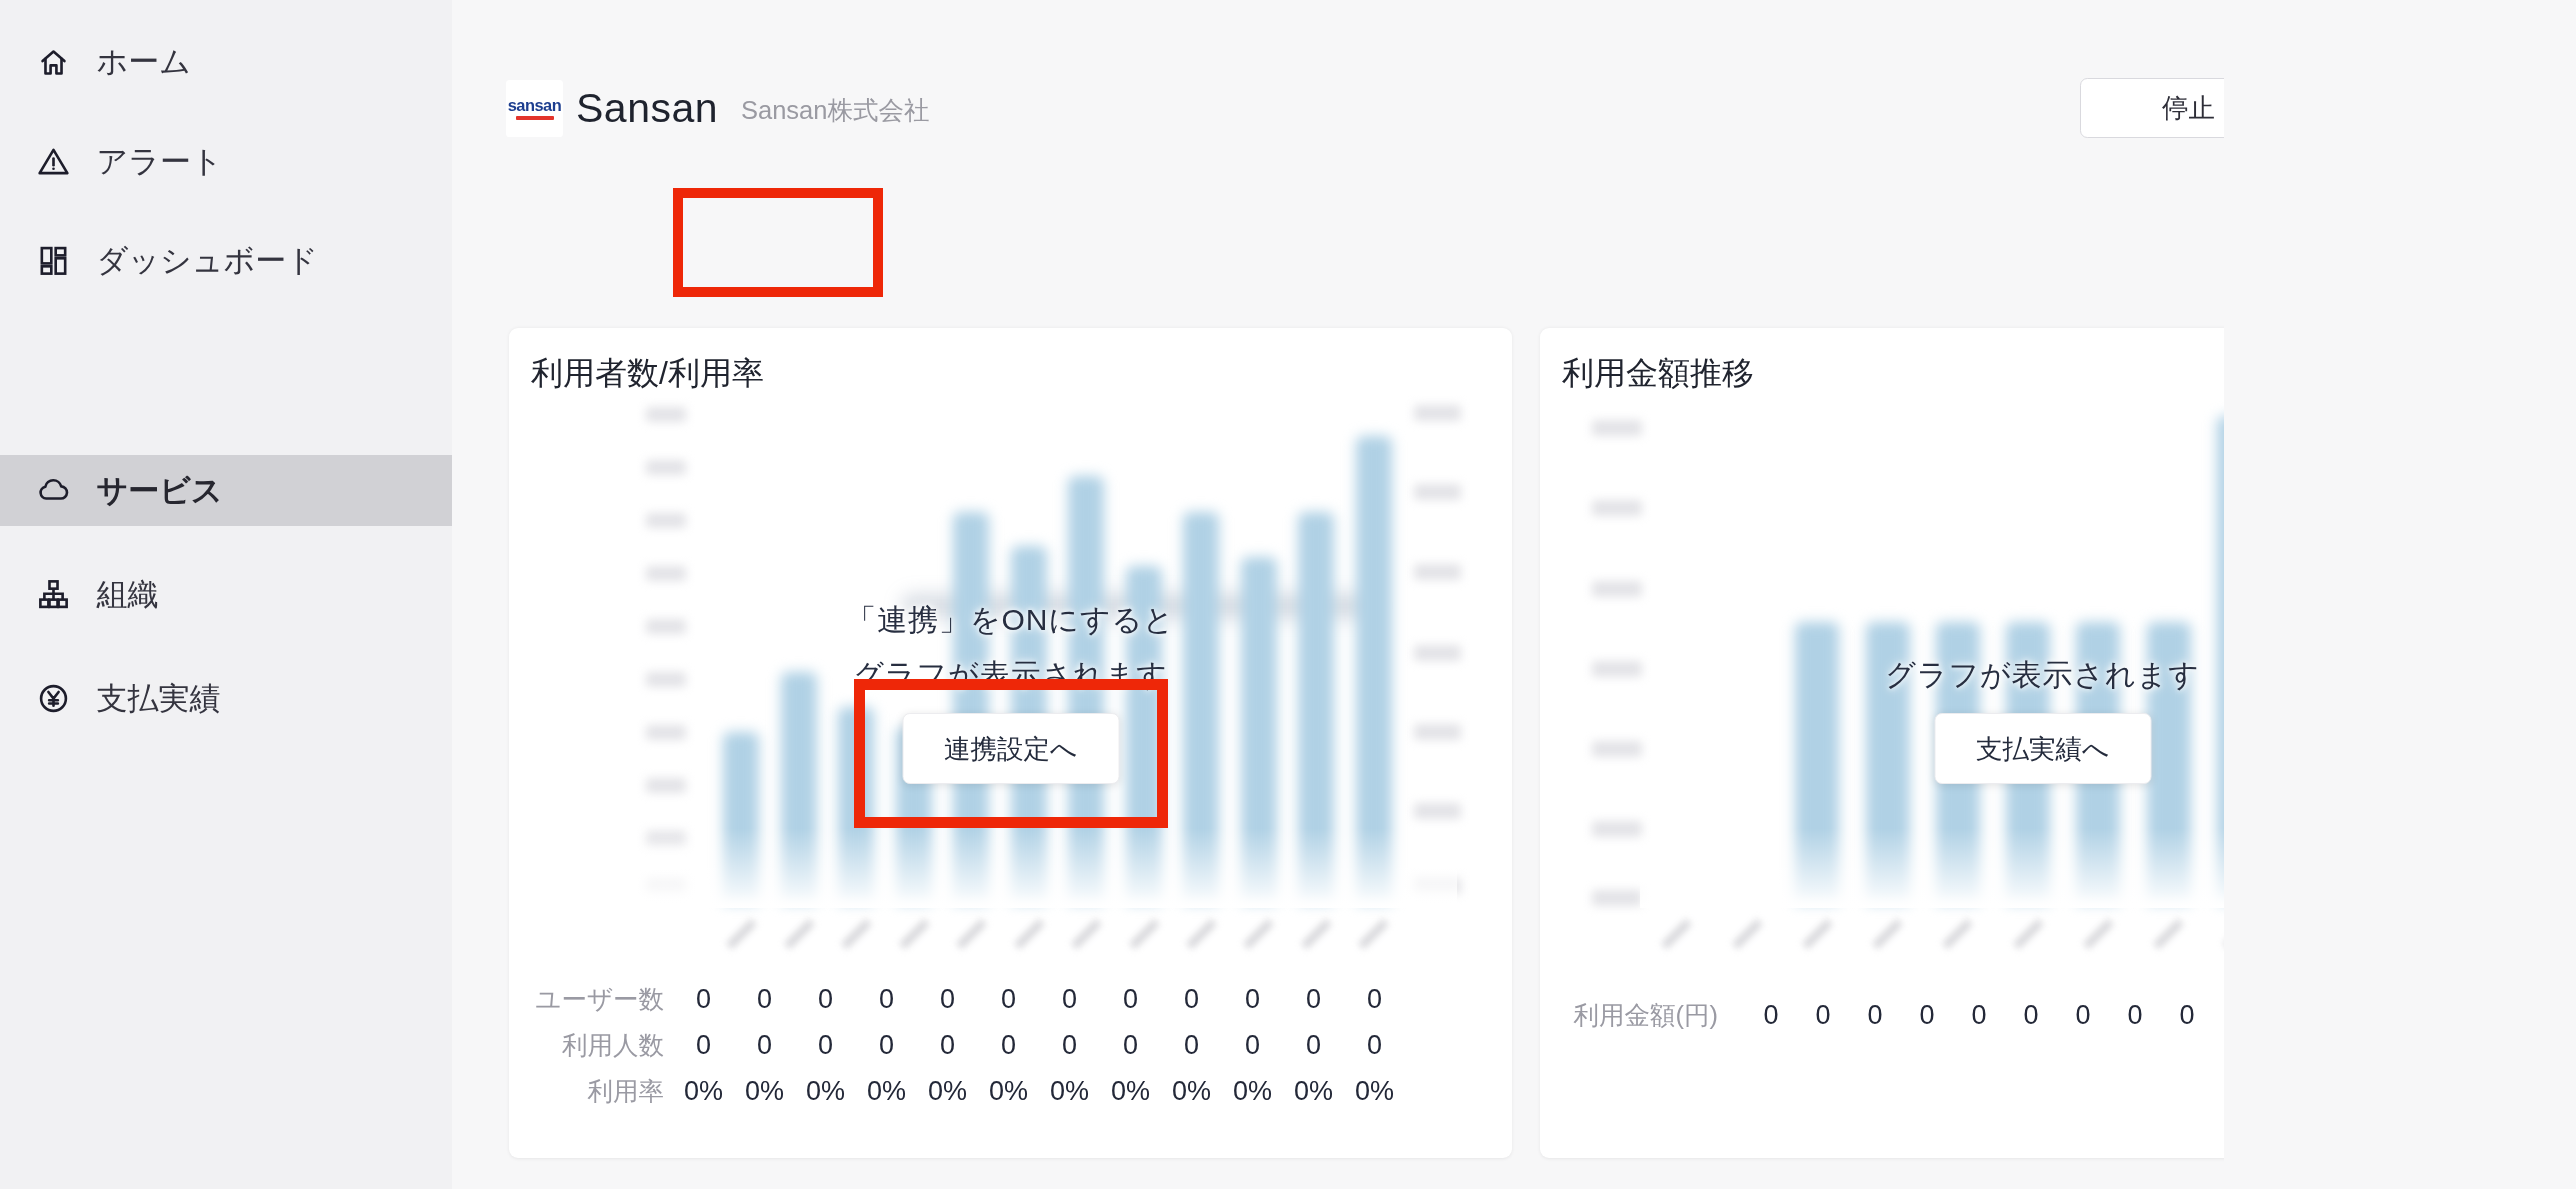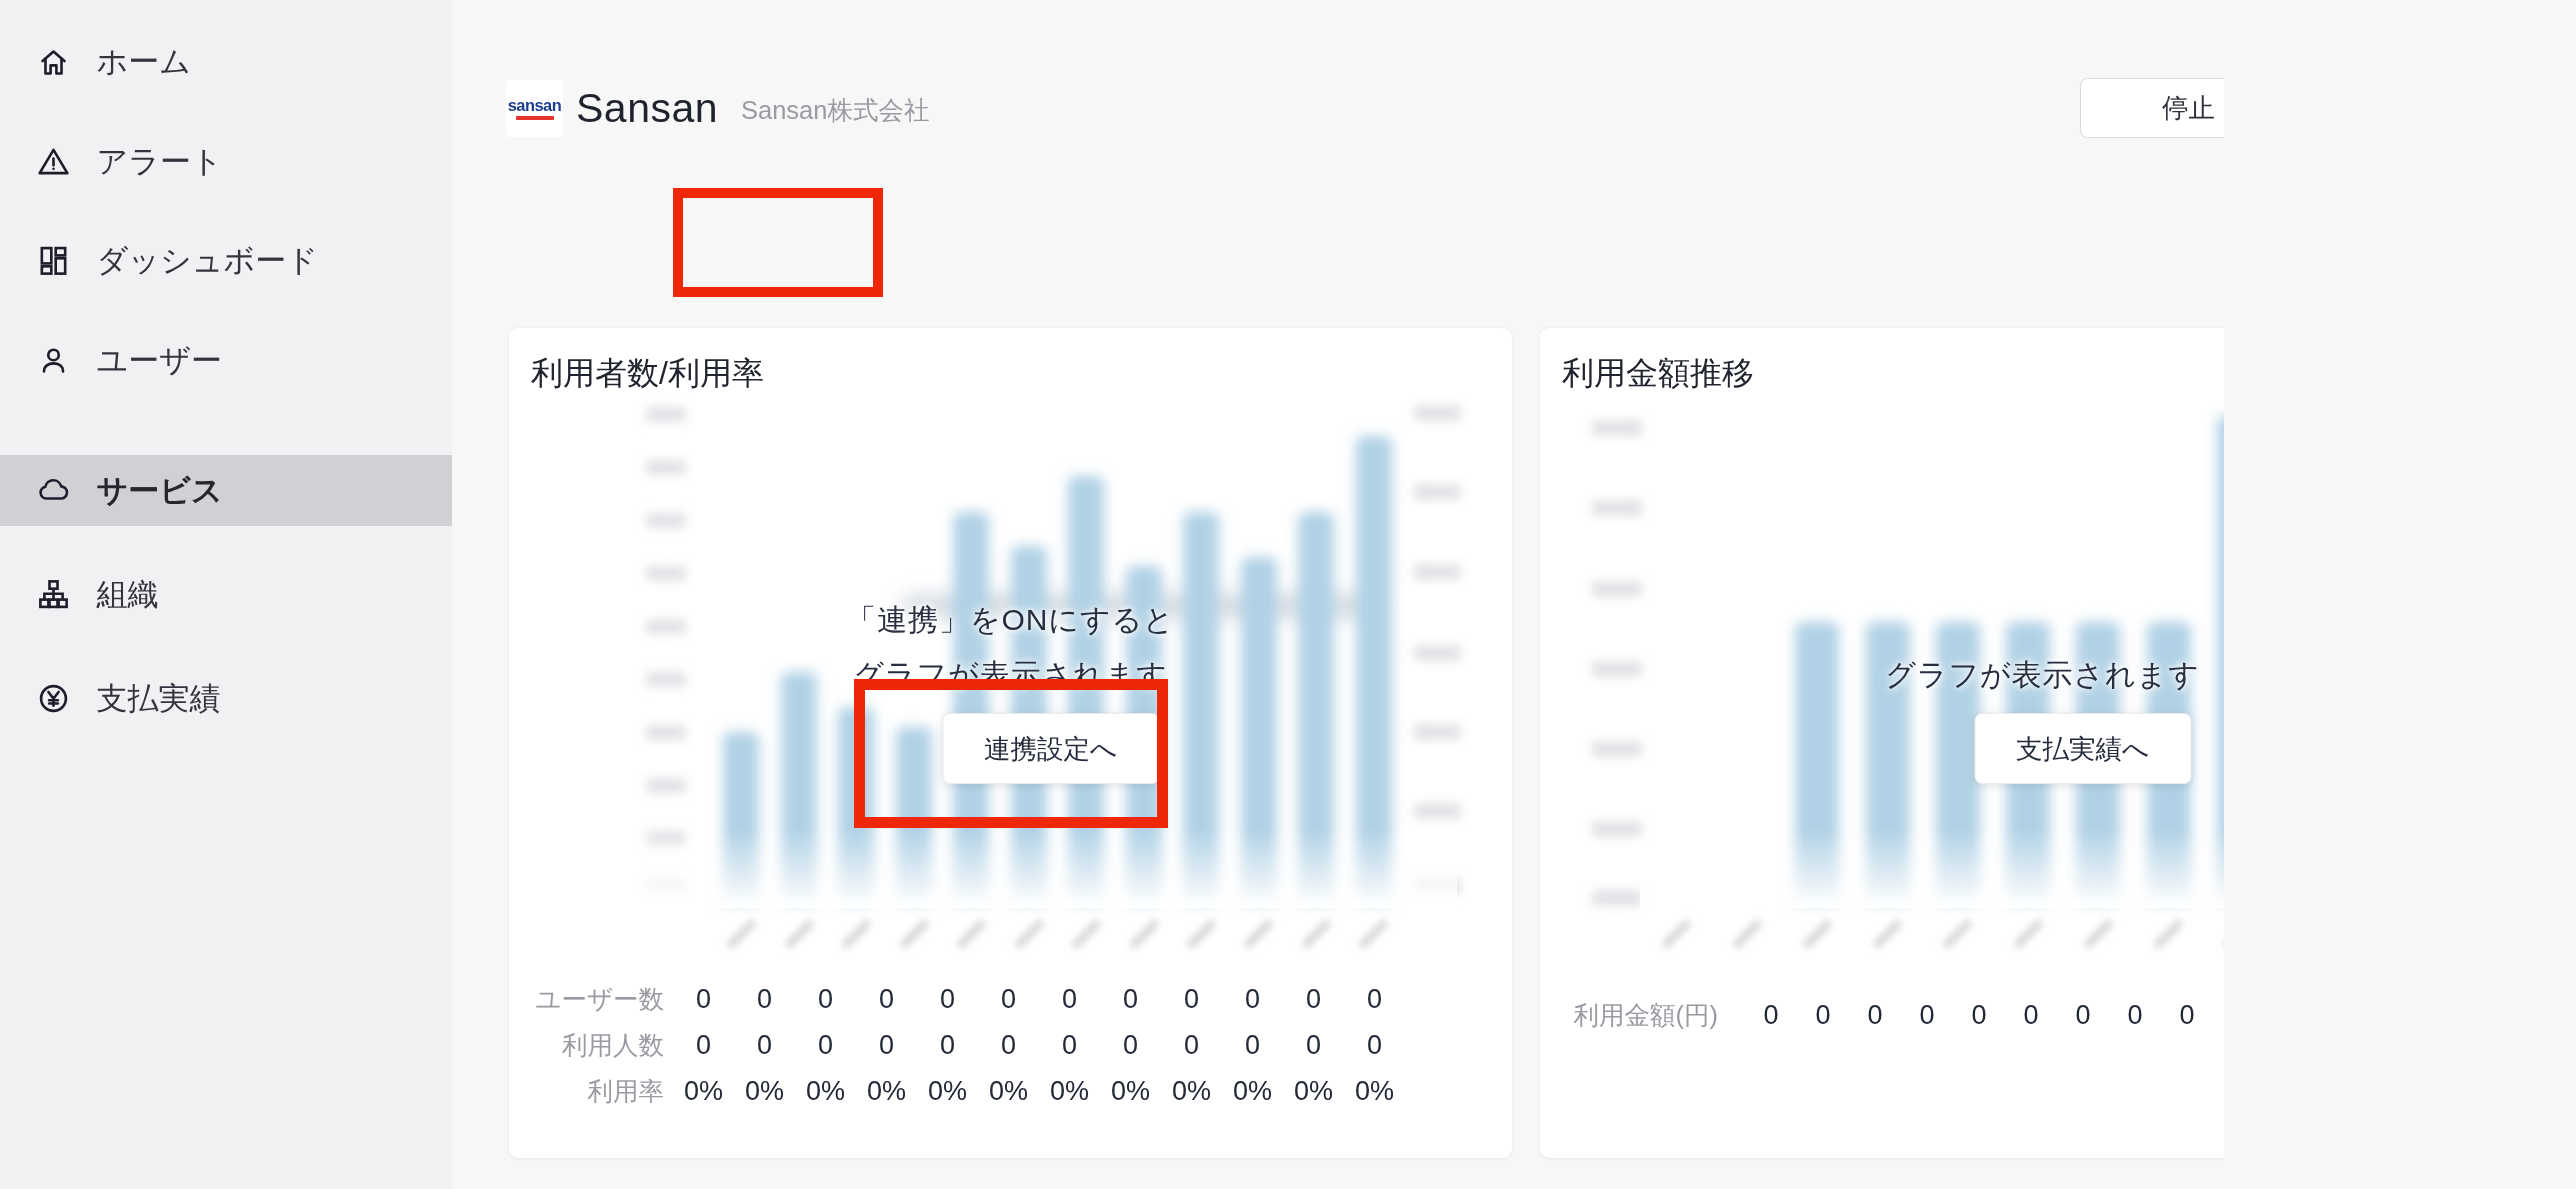--- a/index.html
+++ b/index.html
@@ -53,21 +53,21 @@
   .chart-fade{position:absolute;left:100px;right:55px;top:500px;height:80px;z-index:2;
               background:linear-gradient(to bottom,rgba(255,255,255,0),#ffffff);}
 
   .overlay-line{position:absolute;left:0;width:100%;text-align:center;z-index:3;font-size:30px;
                 font-weight:500;color:#272e40;letter-spacing:0.9px;
                 text-shadow:0 0 14.6px #fff,0 0 9px #fff,0 0 5.5px #fff;}
   .overlay-line.l1{top:263px;margin-top:9px;}
   .overlay-line.l2{top:327px;}
   .go-btn{position:absolute;left:50%;transform:translateX(-50%);top:385px;width:217px;height:71px;
           background:#fff;border:0.9px solid #ececef;border-radius:7.3px;box-shadow:0 1.8px 9px rgba(0,0,0,.10);
-          font-size:26.5px;color:#242b3c;z-index:4;display:flex;align-items:center;justify-content:center;cursor:pointer;margin-left:40px;}
+          font-size:26.5px;color:#242b3c;z-index:4;display:flex;align-items:center;justify-content:center;cursor:pointer;}
   .red-rect-2{position:absolute;left:50%;transform:translateX(-50%);top:351px;width:314px;height:149px;
               border:11px solid var(--ann-red,#ee2708);box-sizing:border-box;z-index:5;pointer-events:none;}
 
   .stats{position:absolute;left:0;z-index:3;width:100%;}
   .usage .stats{top:648px;}
   .amount .stats{top:664px;}
   .stat-row{display:flex;height:46px;align-items:center;}
   .stat-label{text-align:right;color:#9a9aa3;font-size:25.5px;box-sizing:border-box;}
   .usage .stat-label{width:164px;padding-right:9px;font-family:Liberation Serif, serif;}
   .amount .stat-label{width:205px;padding-right:27px;}
@@ -97,27 +97,20 @@
       <span>アラート</span>
     </div>
     <div class="nav-item" style="top:225px">
       <svg viewBox="0 0 24 24" fill="none" stroke="currentColor" stroke-width="1.8">
           <rect x="4" y="3.5" width="6.5" height="10.5"></rect>
           <rect x="13.5" y="3.5" width="6.5" height="5"></rect>
           <rect x="4" y="16" width="6.5" height="5"></rect>
           <rect x="13.5" y="10.5" width="6.5" height="10.5"></rect>
         </svg>
       <span>ダッシュボード</span>
-    </div>
-    <div class="nav-item" style="top:325px">
-      <svg viewBox="0 0 24 24" fill="none" stroke="currentColor" stroke-width="1.8" stroke-linecap="round">
-          <circle cx="12" cy="8.2" r="3.6"></circle>
-          <path d="M5.5 19.5 C5.5 15.8 8.4 14 12 14 C15.6 14 18.5 15.8 18.5 19.5"></path>
-        </svg>
-      <span>ユーザー</span>
     </div>
     <div class="nav-item selected" style="top:455px">
       <svg viewBox="0 0 24 24" fill="none" stroke="currentColor" stroke-width="1.8" stroke-linecap="round" stroke-linejoin="round">
           <path d="M7 17.5 a4.1 4.1 0 0 1 -0.6 -8.1 A5.6 5.6 0 0 1 17.3 9.2 A3.5 3.5 0 0 1 16.9 17.5 Z"></path>
         </svg>
       <span>サービス</span>
     </div>
     <div class="nav-item" style="top:559px">
       <svg viewBox="0 0 24 24" fill="none" stroke="currentColor" stroke-width="1.8">
           <rect x="9.25" y="3" width="5.5" height="5"></rect>

